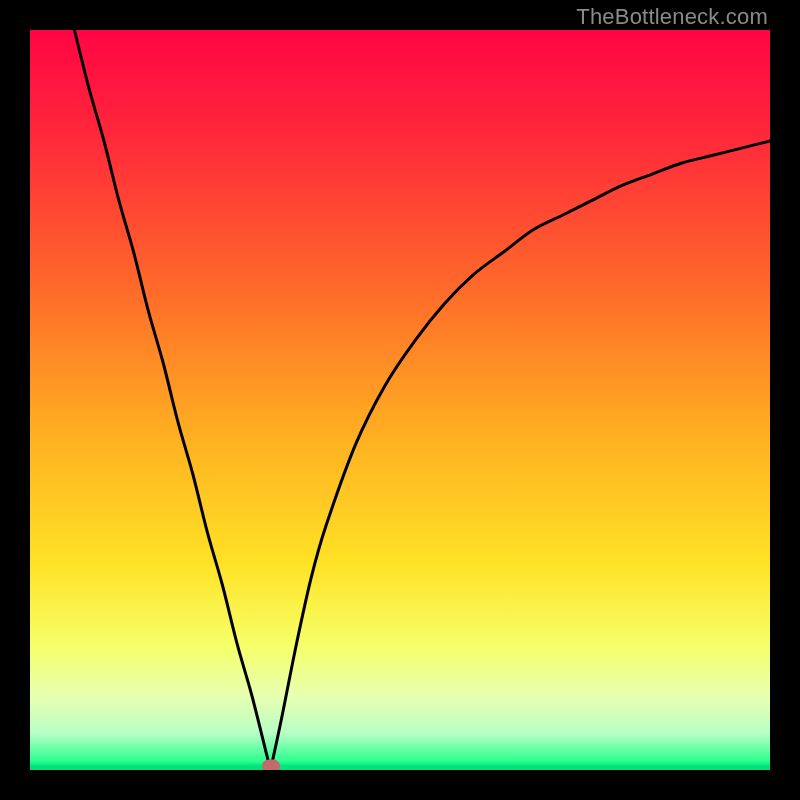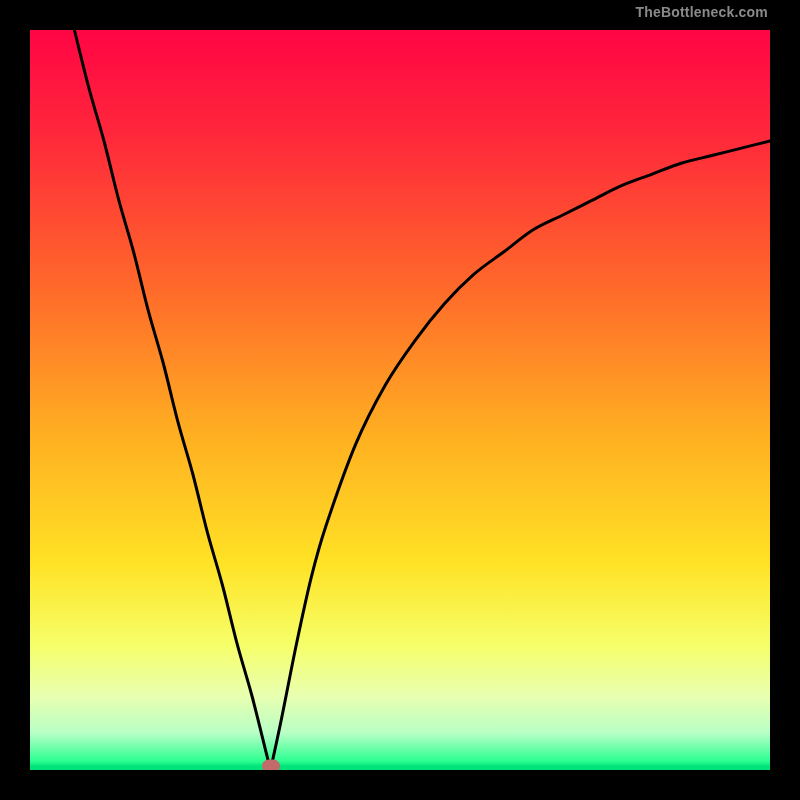--- a/index.html
+++ b/index.html
@@ -26,22 +26,22 @@
   }
   .gradient {
     position: absolute;
     inset: 0;
   }
   .watermark {
     position: absolute;
     top: 4px;
     right: 32px;
     font-family: Arial, Helvetica, sans-serif;
-    font-size: 14px;
-    font-weight: 700;
+    font-size: 22px;
+    font-weight: 400;
     color: #8a8a8a;
     letter-spacing: 0.2px;
     margin-left: 48px;
   }
   .marker {
     position: absolute;
     width: 18px;
     height: 13px;
     border-radius: 7px;
     transform: translate(-50%, -50%);

